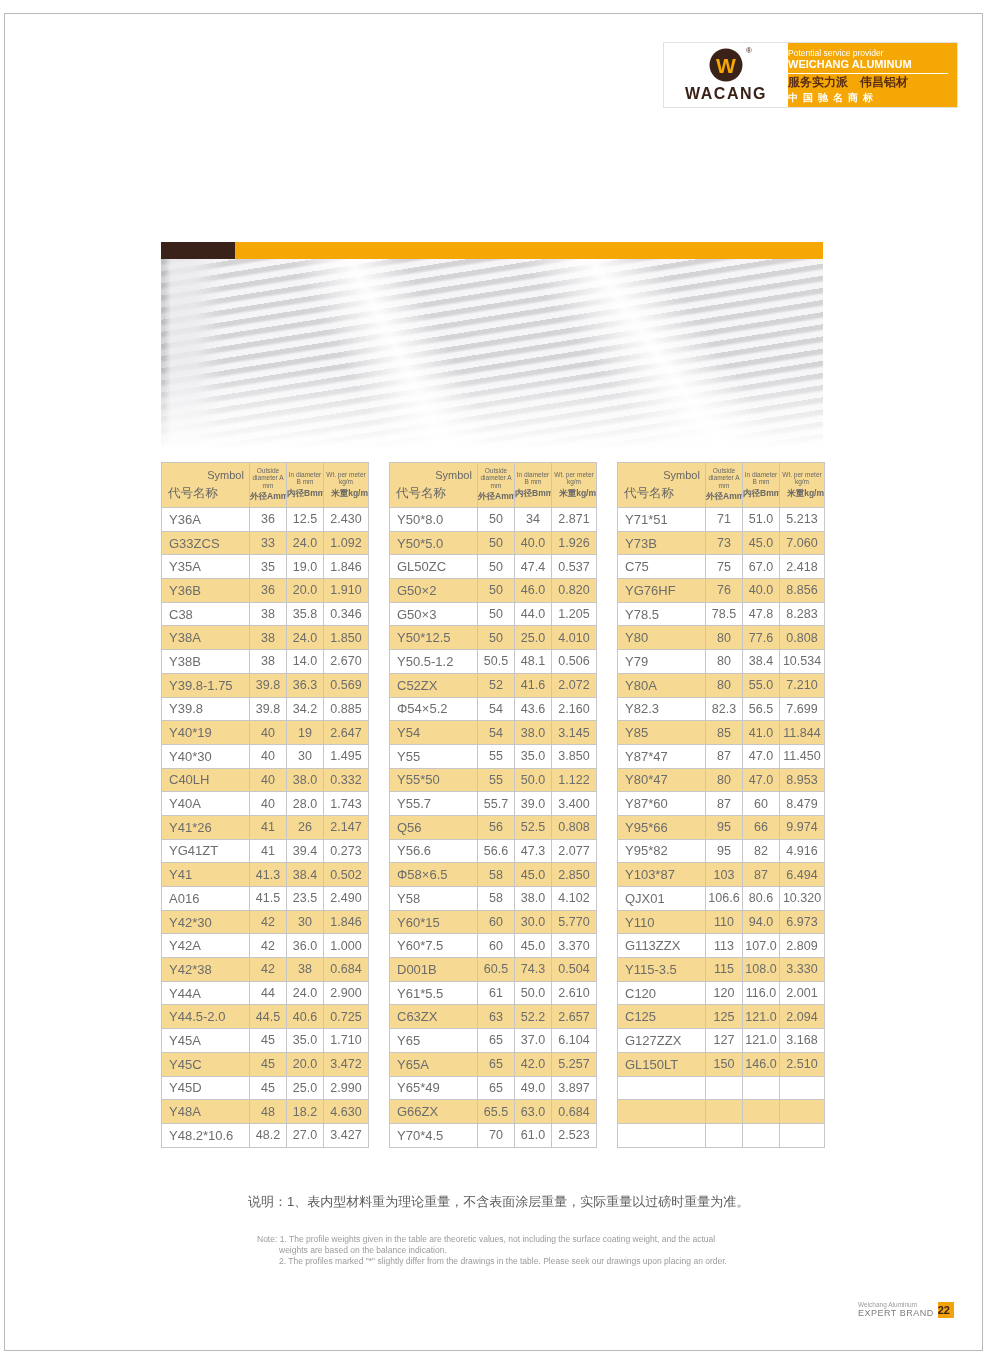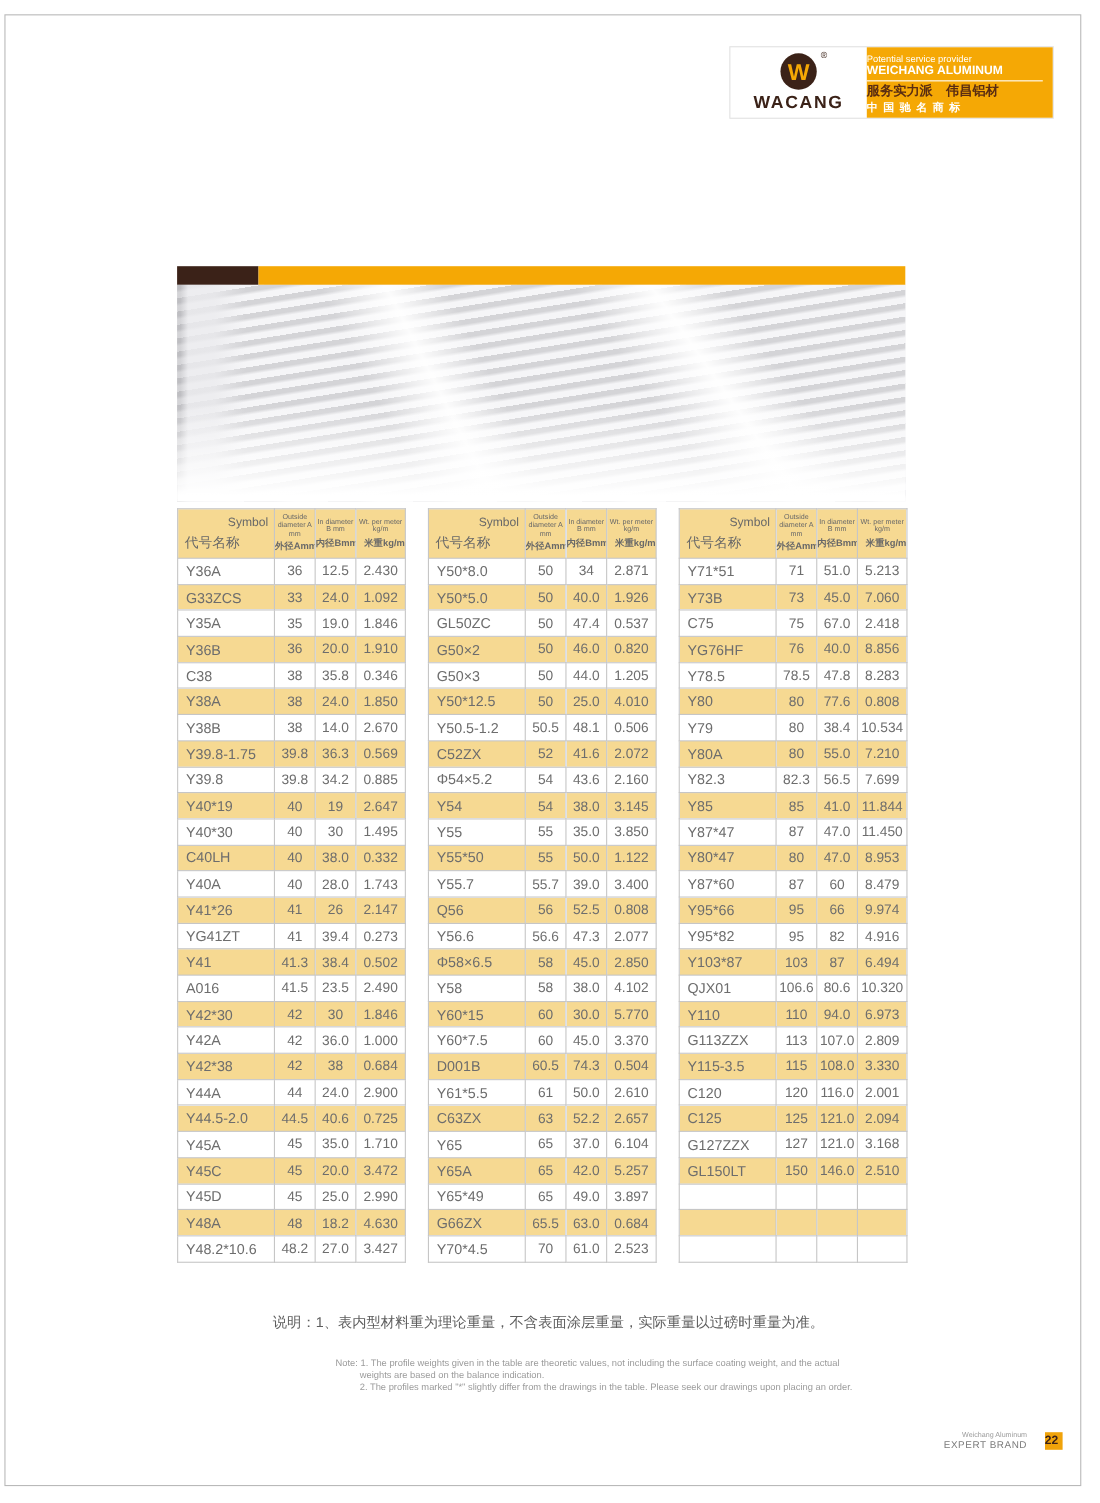--- a/index.html
+++ b/index.html
@@ -50,27 +50,27 @@
   .spec tbody tr { height:23.7px; }
   .spec tbody td { font-size:12.5px; color:#6d6d6d; text-align:center; background:#ffffff; white-space:nowrap; }
   .spec tbody td.td-sym { text-align:left; padding-left:7px; font-size:13px; }
   .spec tbody tr:nth-child(even) td { background:#F6D992; }
 
   
   .notes-cn { position:absolute; left:248px; top:1191px; width:530px;
               font-size:13px; line-height:22px; color:#5d5d5d; }
   .cn-line2 { margin-left:40px; }
   .notes-en { position:absolute; left:257px; top:1234px; width:486px;
-              font-size:8.5px; line-height:11px; color:#9b9b9b;margin-left:48px; }
+              font-size:8.5px; line-height:11px; color:#9b9b9b; }
   .en-first { padding-left:22px; text-indent:-22px; }
   .en-rest  { margin-left:22px; }
 
   
   .footer { position:absolute; left:858px; top:1301px; display:flex; align-items:center; }
-  .footer-text { text-align:right; margin-right:16px; }
+  .footer-text { text-align:left; margin-right:4px; }
   .f1 { font-size:6.5px; color:#9a9a9a; }
   .f2 { font-size:9px; color:#7c7c7c; letter-spacing:0.5px; }
   .page-badge { width:16px; height:16px; background:#F0A30A; color:#3B2218;
                 font-size:11px; font-weight:bold; text-align:left; line-height:16px; }
 </style>
 </head>
 <body>
 
 <div class="page">
   <div class="frame"></div>

